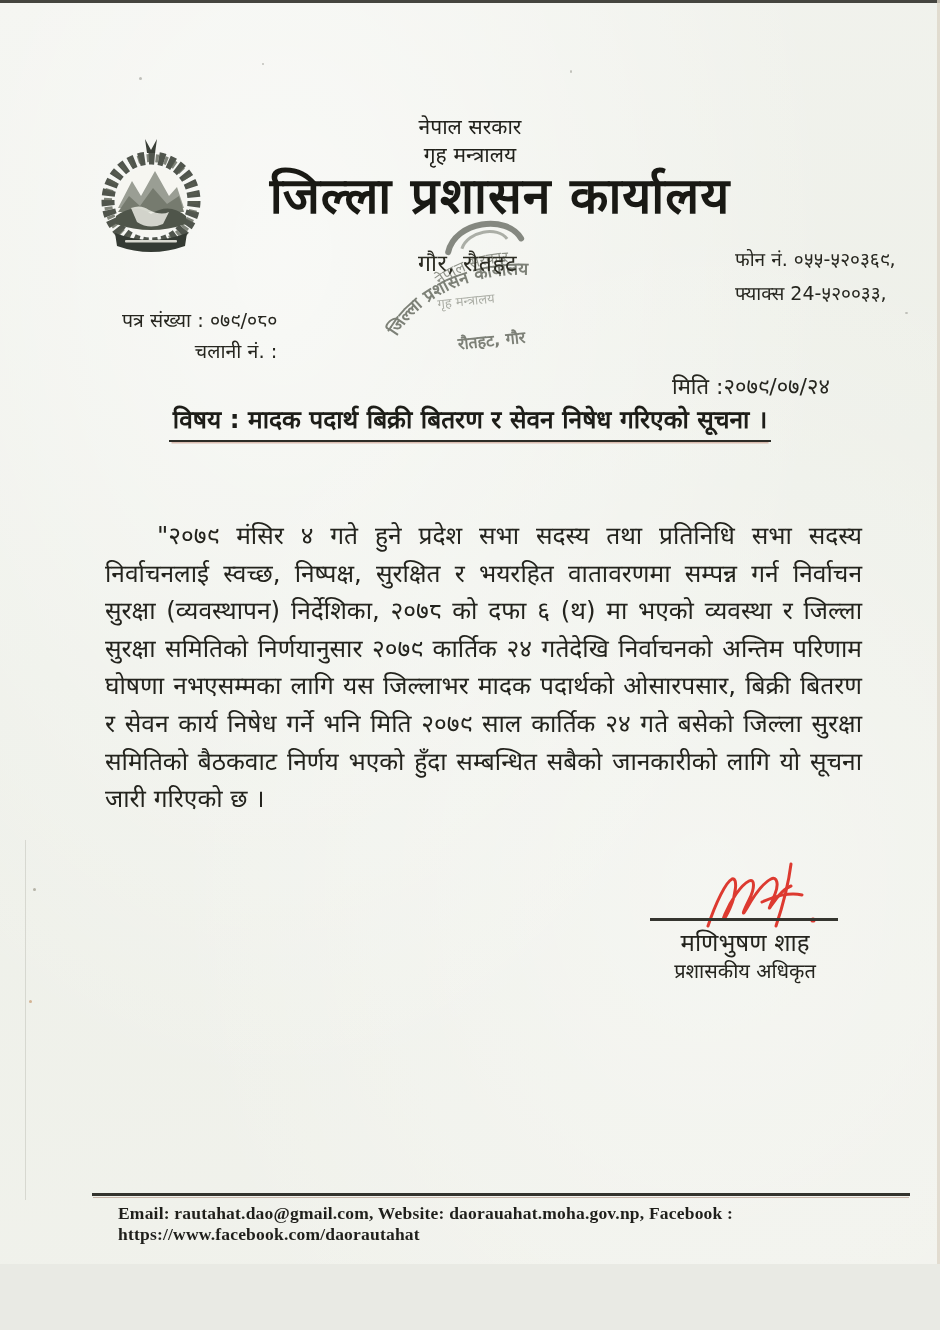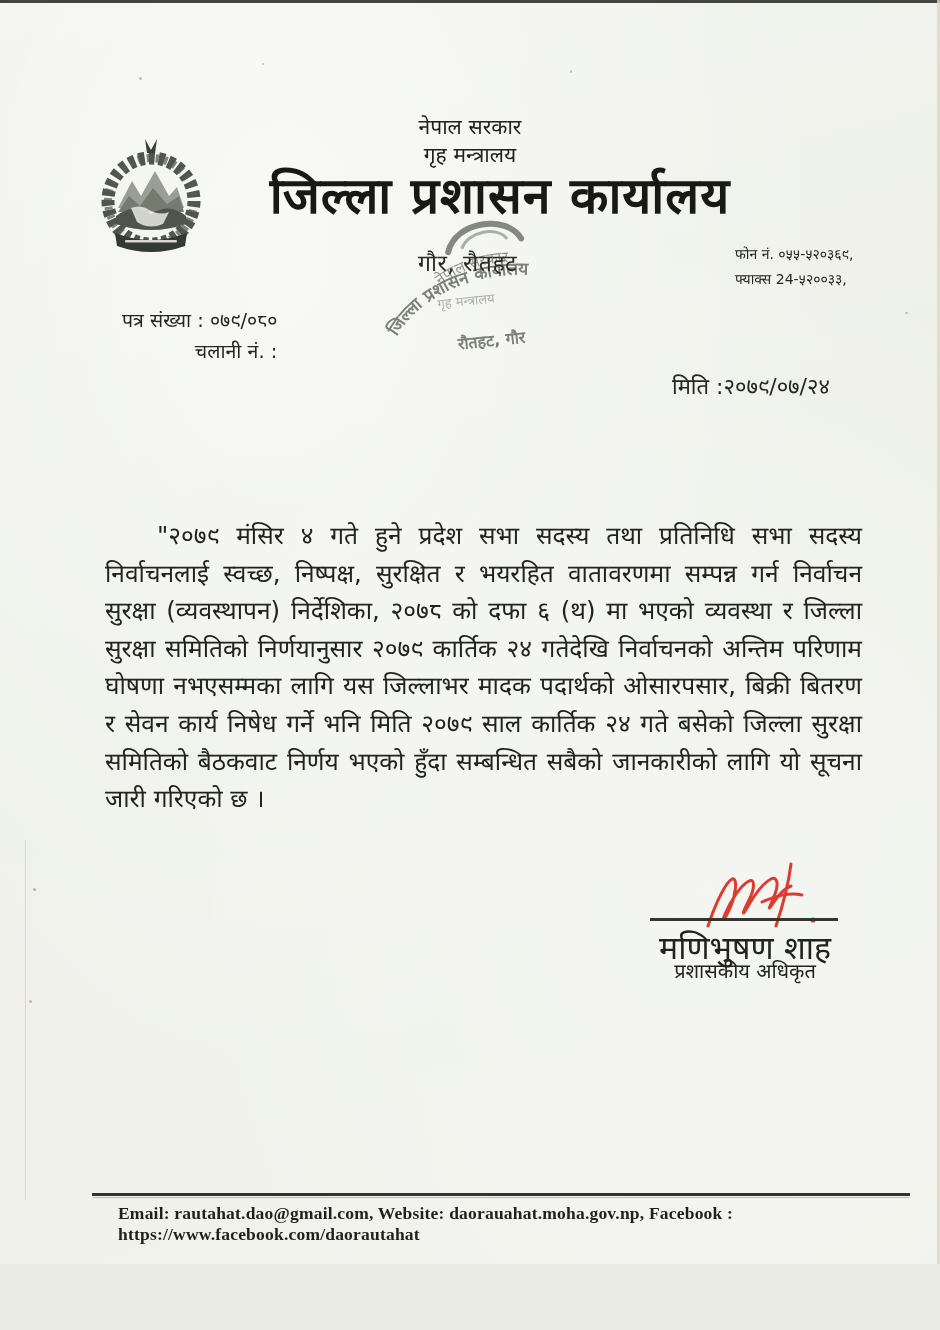--- a/index.html
+++ b/index.html
@@ -32,40 +32,40 @@
   
   .gov-line{position:absolute;left:0;top:112px;width:940px;text-align:center;font-size:21px;color:#21211b;}
   .ministry-line{position:absolute;left:0;top:140px;width:940px;text-align:center;font-size:21px;color:#21211b;}
   .office-title{position:absolute;left:30px;top:160px;width:940px;text-align:center;
     font-size:50px;font-weight:bold;letter-spacing:1px;color:#191914;}
   .emblem{position:absolute;left:95px;top:138px;width:112px;height:115px;}
 
   .stamp{position:absolute;left:373px;top:206px;width:232px;height:142px;transform:rotate(-6deg);}
   .printed-location{position:absolute;left:418px;top:246px;font-size:23px;font-weight:normal;color:#2b2b22;letter-spacing:.5px;}
 
-  .contact-block{position:absolute;left:735px;top:242px;font-size:14px;line-height:1.8;color:#26261f;}
+  .contact-block{position:absolute;left:735px;top:242px;font-size:19px;line-height:1.8;color:#26261f;}
 
   
   .ref-block{position:absolute;left:122px;top:305px;font-size:19.5px;line-height:1.6;color:#26261f;text-align:right;}
   .date-line{position:absolute;left:672px;top:370px;font-size:22px;color:#26261f;}
 
   
   .subject-wrap{position:absolute;left:0;top:402px;width:940px;text-align:center;}
   .subject-text{display:inline-block;font-size:24.5px;font-weight:bold;color:#1d1d18;
     border-bottom:2.5px solid #2c2c26;padding:0 4px 5px 4px;box-shadow:0 4px 0 -2.5px rgba(170,80,55,.35);}
 
   
   .letter-body{position:absolute;left:105px;top:517px;width:757px;
     font-size:24.5px;line-height:37.6px;text-align:justify;text-indent:52px;
     color:#23231d;font-weight:500;}
 
   
   .signature-ink{position:absolute;left:696px;top:858px;width:132px;height:82px;}
   .signature-line{position:absolute;left:650px;top:918px;width:188px;height:2.5px;background:#35352f;}
-  .signer-name{position:absolute;left:640px;top:925px;width:210px;text-align:center;font-size:32px;color:#23231d;}
+  .signer-name{position:absolute;left:640px;top:925px;width:210px;text-align:center;font-size:24px;color:#23231d;}
   .signer-title{position:absolute;left:640px;top:957px;width:210px;text-align:center;font-size:20px;color:#23231d;}
 
   
   .footer-rule{position:absolute;left:92px;top:1193px;width:818px;height:3px;background:#33332d;
     box-shadow:0 3px 0 -1px rgba(140,90,70,.4);}
   .footer-text{position:absolute;left:118px;top:1203px;width:800px;
     font-family:"Liberation Serif", serif;font-weight:bold;font-size:17.5px;color:#1f1f1b;letter-spacing:.2px;}
 </style>
 </head>
 <body>
@@ -121,20 +121,23 @@
     <div>फ्याक्स 24-५२००३३,</div>
   </div>
 
   <div class="ref-block">
     <div>पत्र संख्या : ०७९/०८०</div>
     <div>चलानी नं. :</div>
   </div>
 
   <div class="date-line">मिति :२०७९/०७/२४</div>
 
+  <div class="subject-wrap">
+    <span class="subject-text">विषय : मादक पदार्थ बिक्री बितरण र सेवन निषेध गरिएको सूचना ।</span>
+  </div>
 
   <div class="letter-body">"२०७९ मंसिर ४ गते हुने प्रदेश सभा सदस्य तथा प्रतिनिधि सभा सदस्य निर्वाचनलाई स्वच्छ, निष्पक्ष, सुरक्षित र भयरहित वातावरणमा सम्पन्न गर्न निर्वाचन सुरक्षा (व्यवस्थापन) निर्देशिका, २०७८ को दफा ६ (थ) मा भएको व्यवस्था र जिल्ला सुरक्षा समितिको निर्णयानुसार २०७९ कार्तिक २४ गतेदेखि निर्वाचनको अन्तिम परिणाम घोषणा नभएसम्मका लागि यस जिल्लाभर मादक पदार्थको ओसारपसार, बिक्री बितरण र सेवन कार्य निषेध गर्ने भनि मिति २०७९ साल कार्तिक २४ गते बसेको जिल्ला सुरक्षा समितिको बैठकवाट निर्णय भएको हुँदा सम्बन्धित सबैको जानकारीको लागि यो सूचना जारी गरिएको छ ।</div>
 
   <svg class="signature-ink" viewBox="0 0 132 82" aria-hidden="true">
     <g fill="none" stroke="#dd3a30" stroke-width="3" stroke-linecap="round" stroke-linejoin="round">
       <path d="M12 68 C 20 44 30 24 36 21 C 42 19 40 37 34 50 C 29 61 25 66 29 56 C 35 42 45 27 53 23 C 59 20 59 30 53 42 C 47 54 45 60 51 50 C 59 36 67 25 75 21 C 81 18 83 26 79 36 C 75 46 71 54 75 48 C 81 39 89 30 95 28"></path>
       <path d="M95 6 C 93 22 88 44 80 68"></path>
       <path d="M66 44 C 78 38 94 34 106 37"></path>
       <circle cx="117" cy="62" r="2.6" fill="#dd3a30" stroke="none"></circle>
     </g>

